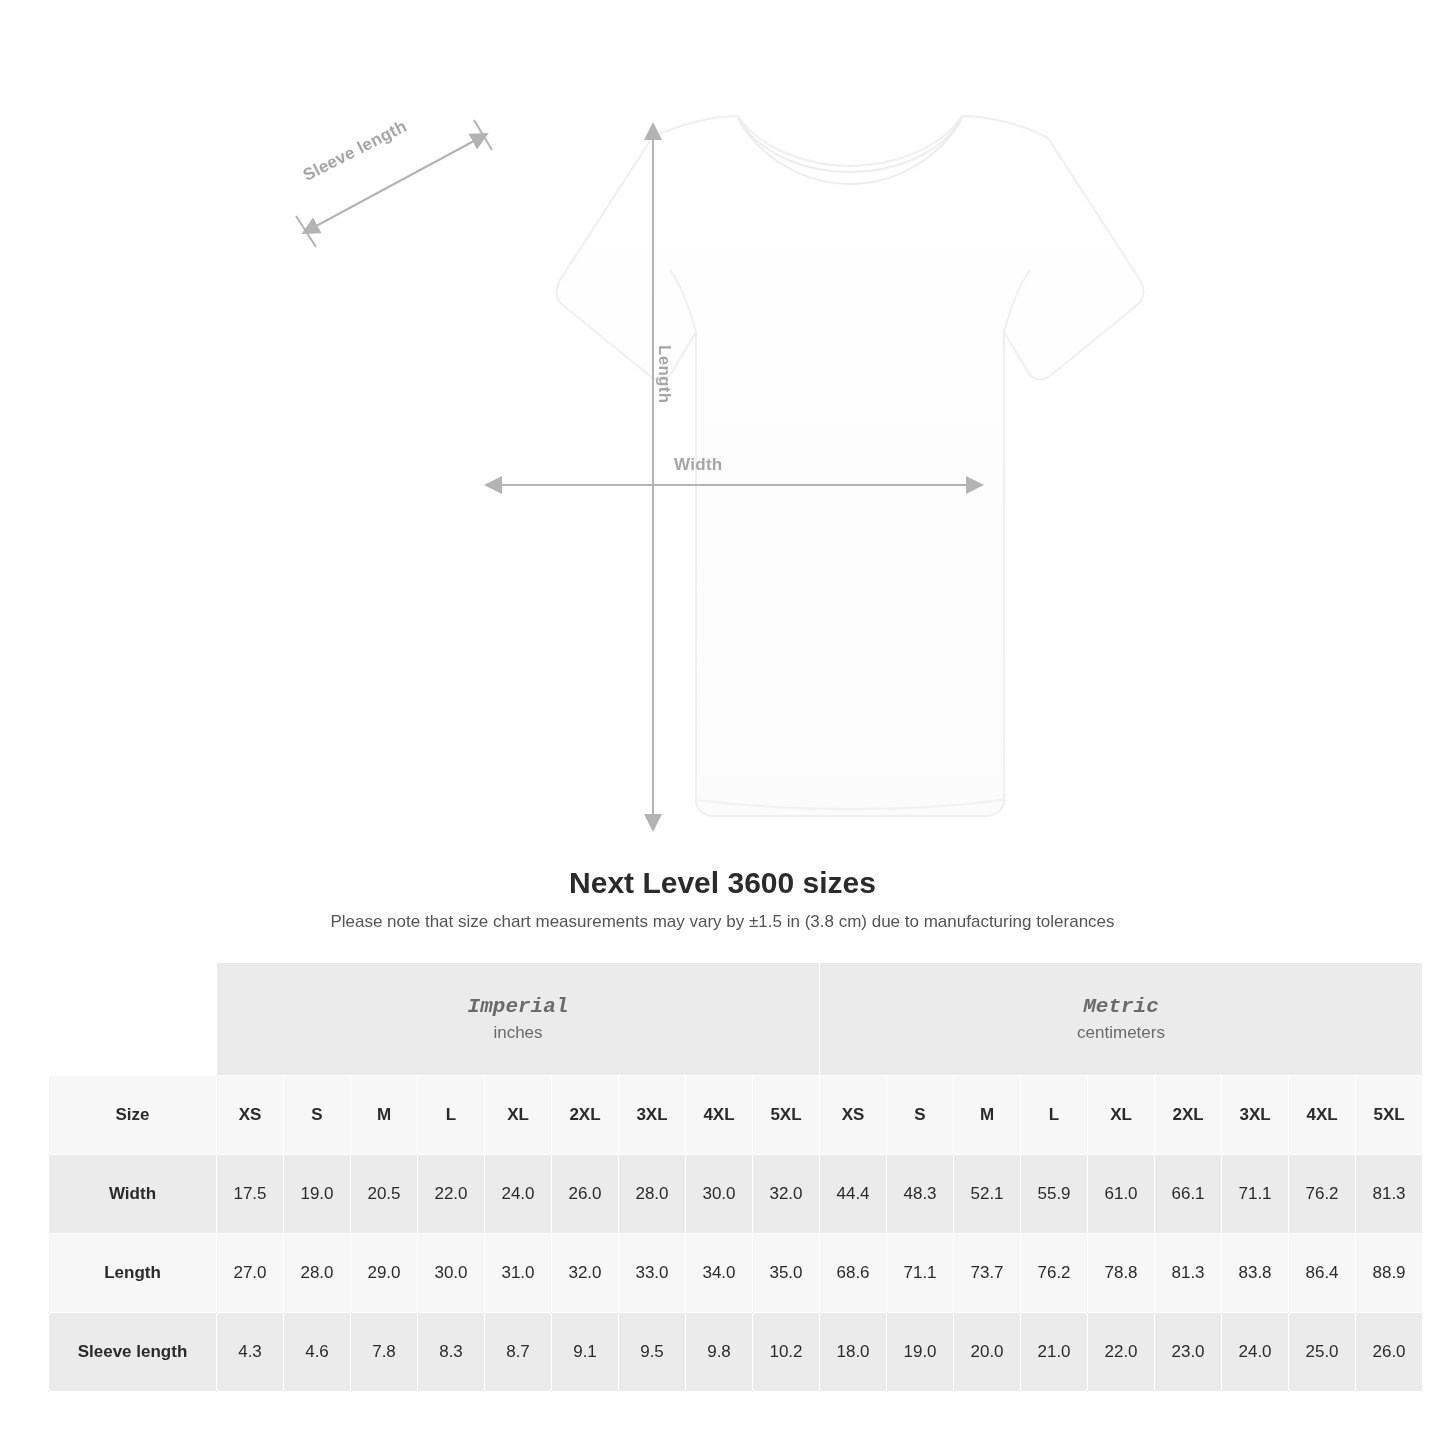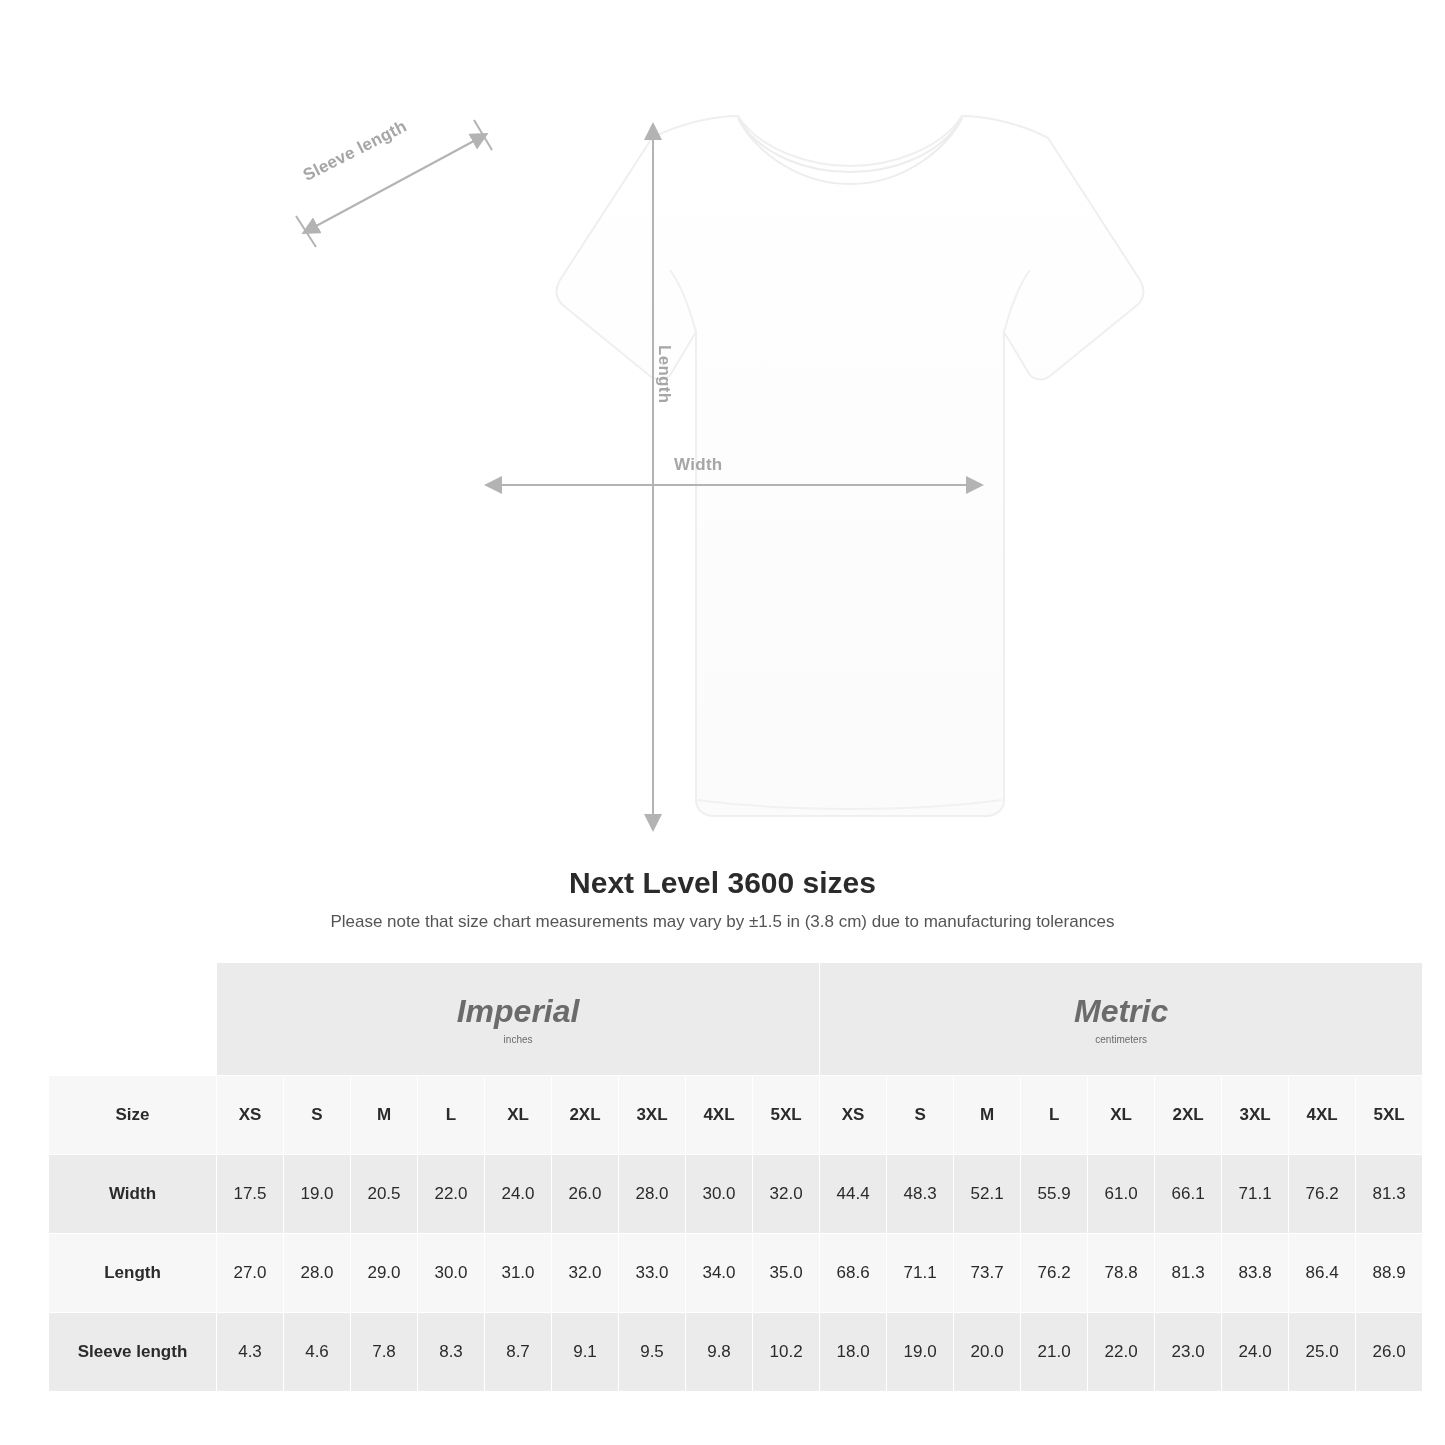--- a/index.html
+++ b/index.html
@@ -91,28 +91,29 @@
     padding: 0;
   }
   .row-band-a td, .row-band-a th { background: #ebebeb; }
   .row-band-b td, .row-band-b th { background: #f7f7f7; }
 
   .unit-cell {
     height: 112px;
     color: #6b6b6b;
   }
   .unit-cell .unit-name {
-    font-size: 32px;
+    font-size: 21px;
     font-weight: bold;
     font-style: italic;
     display: block;
     line-height: 1.15;
+    font-family: Liberation Mono, monospace;
   }
   .unit-cell .unit-sub {
-    font-size: 10px;
+    font-size: 17px;
     display: block;
     color: #6b6b6b;
     margin-top: 4px;
   }
   .corner-cell { background: #ffffff !important; border-color:#ffffff !important;}
 
   .head-row td, .head-row th { height: 78px; }
   .head-row .rowlabel { font-weight: bold; font-size: 17px; color:#2b2b2b;}
   .head-row .sizehead { font-weight: bold; font-size: 17px; color:#2b2b2b;}
 

